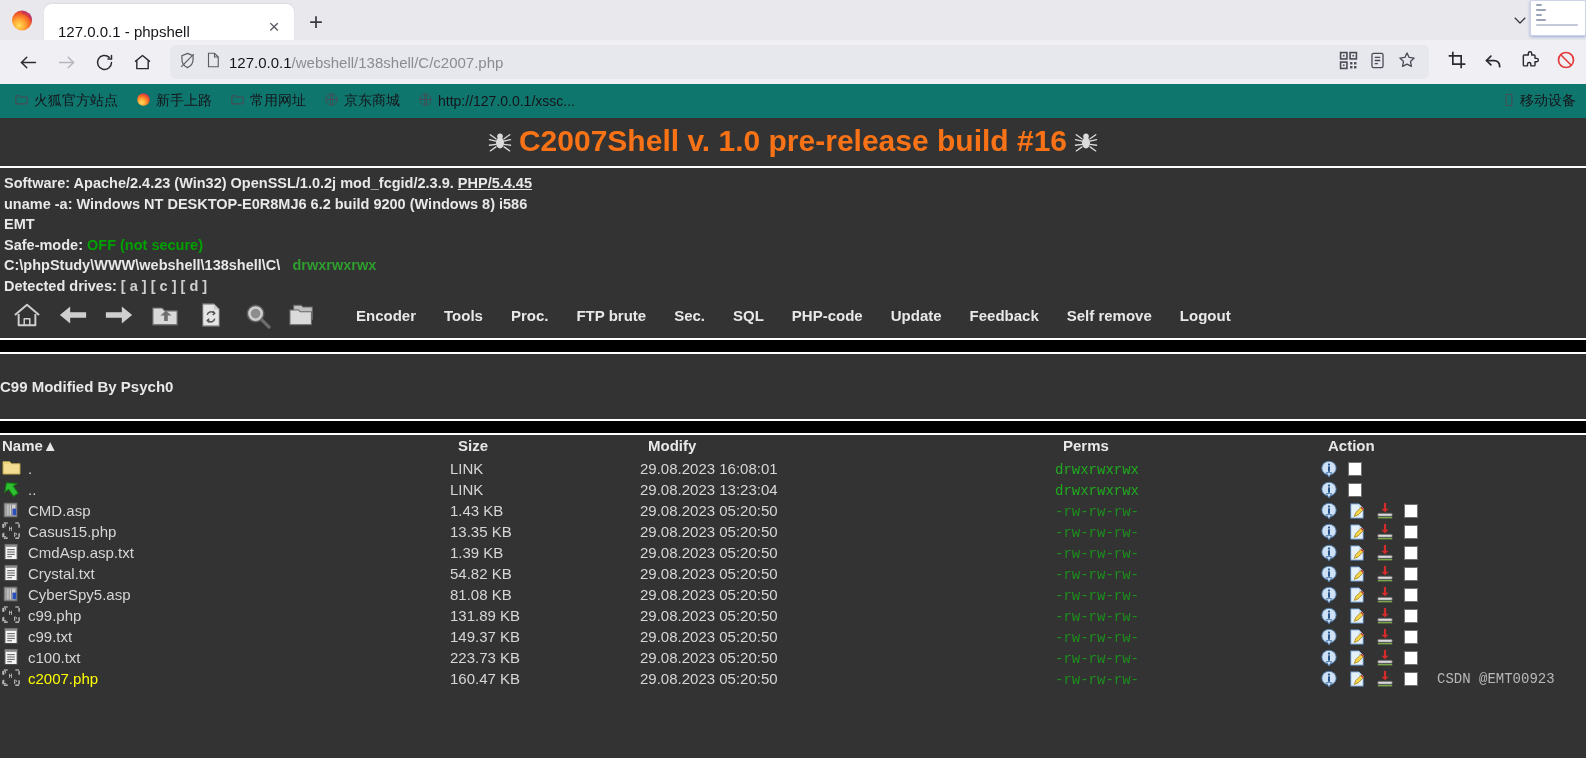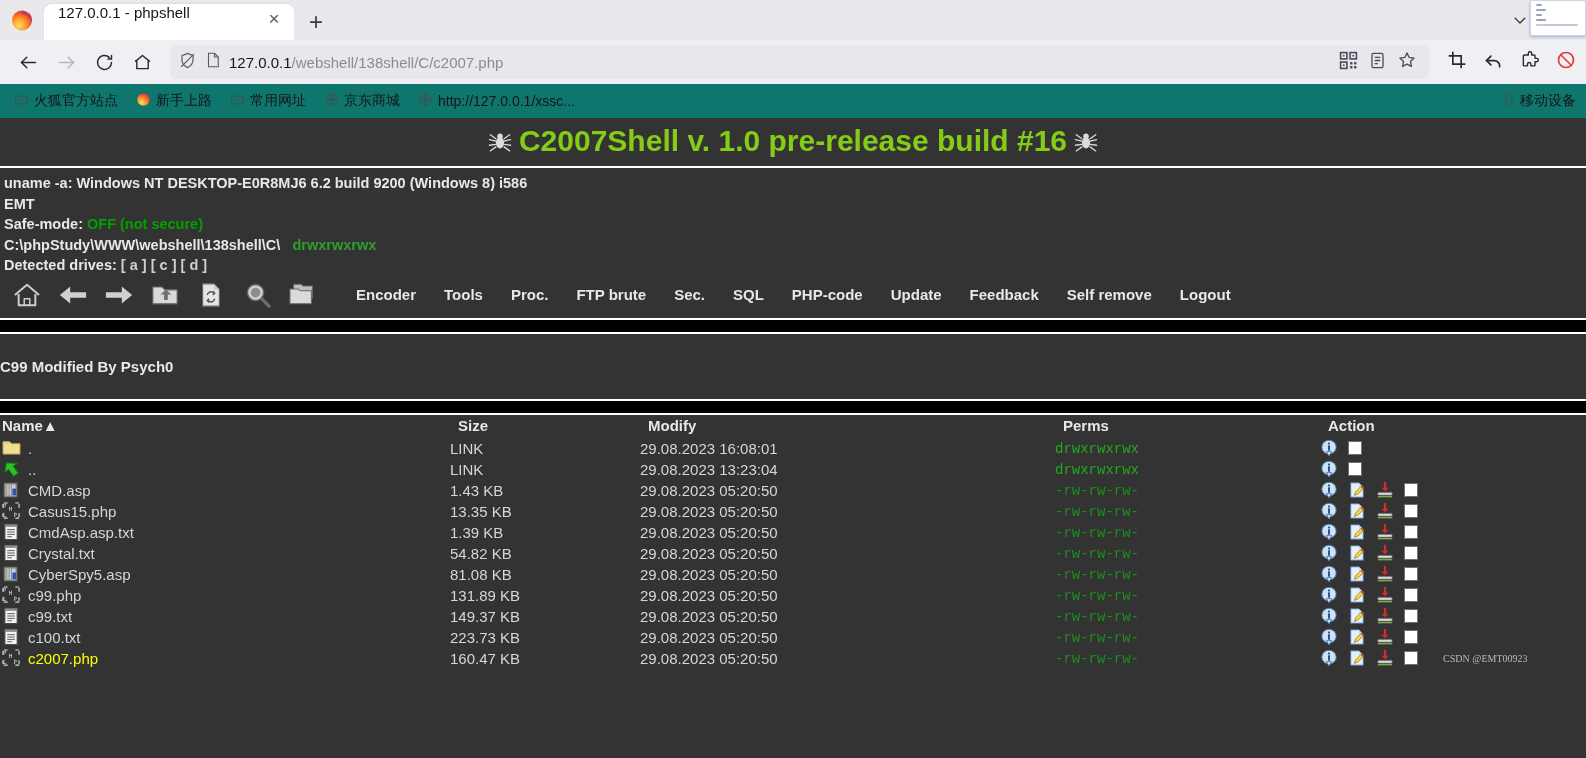--- a/index.html
+++ b/index.html
@@ -11,21 +11,21 @@
   }
 
   
   #browser { width:1586px; background:#f0f0f4; }
 
   .tabstrip { height:40px; background:#e8e8ed; display:flex; align-items:flex-end; position:relative; }
   .ff-logo { width:44px; height:40px; display:flex; align-items:center; justify-content:center; }
   .ff-logo svg { display:block; }
   .tab {
     height:36px; width:250px; background:#ffffff; border-radius:8px 8px 0 0;
-    display:flex; align-items:flex-start; padding:0 6px 0 14px; gap:8px;
+    display:flex; align-items:flex-end; padding:0 6px 0 14px; gap:8px;
     box-shadow:0 -1px 2px rgba(0,0,0,.06);
   }
   .tab-title {
     flex:1; font-size:15px; color:#15141a; white-space:nowrap;
     overflow:hidden; text-overflow:ellipsis;
   }
   .tab-close, .newtab {
     width:28px; height:28px; display:flex; align-items:center; justify-content:center;
     border-radius:4px; color:#5b5b66; font-size:19px; line-height:1; cursor:default;
   }
@@ -64,21 +64,21 @@
 
   
   #page { background:#333333; color:#e8e8e8; font-size:14px; }
 
   .title-bar {
     background:#333333; text-align:center; padding:6px 0 8px;
     border-bottom:2px solid #ffffff;
   }
   .title-bar .t {
     display:inline-flex; align-items:center; gap:6px;
-    font-size:30px; font-weight:bold; color:#84cc16;
+    font-size:30px; font-weight:bold; color:#f97316;
     font-family:"Liberation Sans", sans-serif; letter-spacing:0px;
   }
   .spider { width:26px; height:26px; display:inline-block; }
 
   .info {
     padding:5px 4px 2px 4px; line-height:20.5px; font-size:14.5px; font-weight:bold;
     color:#e8e8e8;
   }
   .grn { color:#00a000; }
   .grn2 { color:#2f9e2f; }
@@ -108,21 +108,21 @@
   .c-act   { width:auto; }
   .fname { color:#d6d6d6; text-decoration:none; }
   .fname.cur { color:#ffff00; }
   .namecell { display:flex; align-items:center; gap:7px; }
   .ficon { width:19px; height:19px; flex:0 0 19px; display:inline-block; }
   .perm-d { color:#1faa1f; font-family:"Liberation Mono", monospace; font-size:14px; letter-spacing:0px;}
   .perm-f { color:#1c8f1c; font-family:"Liberation Mono", monospace; font-size:14px; }
   .actions { display:flex; align-items:center; gap:10px; }
   .aico { width:18px; height:18px; display:inline-block; }
   .chk { width:14px; height:14px; background:#fff; border:1px solid #707070; display:inline-block; }
-  .wm { color:#b9b9b9; font-size:10px; margin-left:15px; font-family:Liberation Serif, serif; }
+  .wm { color:#b9b9b9; font-size:14px; margin-left:9px; font-family:Liberation Mono, monospace; }
 </style>
 </head>
 <body>
 
 <div id="browser">
 
   <div class="tabstrip">
     <div class="ff-logo">
       <svg width="24" height="24" viewBox="0 0 24 24">
         <defs>
@@ -323,20 +323,23 @@
             <path d="M11 12 L4 7 M11 15 L3 13 M11 19 L3 20 M11 22 L4 27"></path>
             <path d="M21 12 L28 7 M21 15 L29 13 M21 19 L29 20 M21 22 L28 27"></path>
           </g>
         </svg>
       </span>
     </span>
   </div>
 
   <div class="info">
     <div>
+      <span>Software:</span><span> Apache/2.4.23 (Win32) OpenSSL/1.0.2j mod_fcgid/2.3.9. </span><a class="lnk" href="#">PHP/5.4.45</a>
+    </div>
+    <div>
       <span>uname -a:</span><span> Windows NT DESKTOP-E0R8MJ6 6.2 build 9200 (Windows 8) i586</span>
     </div>
     <div>EMT</div>
     <div>
       <span>Safe-mode:</span>
       <span class="grn">OFF (not secure)</span>
     </div>
     <div>
       <span>C:\phpStudy\WWW\webshell\138shell\C\</span>
       &nbsp;&nbsp;<span class="grn2">drwxrwxrwx</span>

